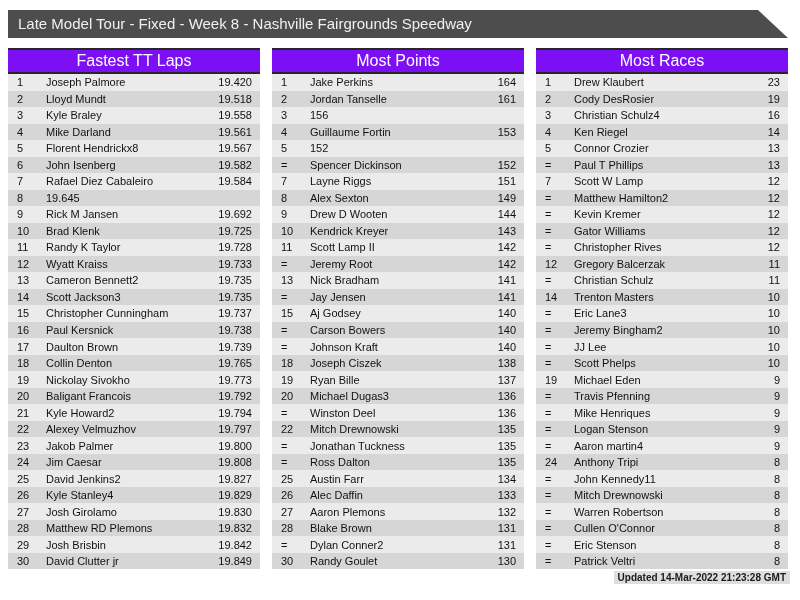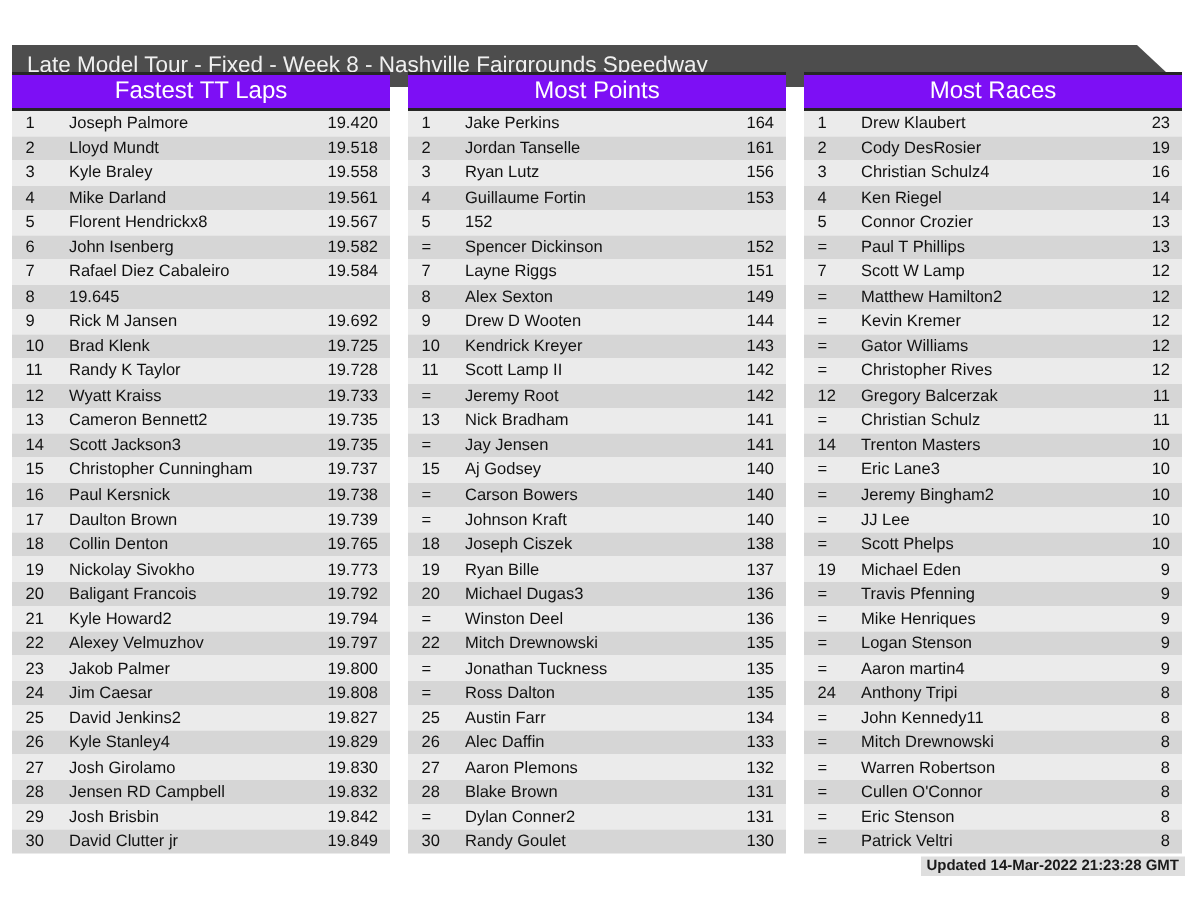--- a/index.html
+++ b/index.html
@@ -4,21 +4,20 @@
 <style>
   * { margin:0; padding:0; box-sizing:border-box; }
   html,body { width:800px; height:600px; background:#fff; font-family:"Liberation Sans", sans-serif; overflow:hidden; }
   body { position:relative; }
 
   .title-bar{
     position:absolute; left:8px; top:10px; width:780px; height:28px;
     background:var(--title-bar-bg,#4d4d4d); color:#f0f0f0;
     font-size:15px; line-height:28px; padding-left:10px;
     clip-path:polygon(0 0, calc(100% - 30px) 0, 100% 100%, 0 100%);
-    margin-top:20px;
   }
 
   .tables{ position:absolute; left:8px; top:48px; display:flex; gap:12px; }
   .table{ width:252px; }
   .table-header{
     height:26px; background:var(--accent-purple,#7d0ff5); color:#fff;
     text-align:center; font-size:16px; line-height:22px;
     border-top:2px solid var(--border-dark,#262626);
     border-bottom:2px solid var(--border-dark,#262626);
   }
@@ -174,21 +173,21 @@
           <span class="name">Kyle Stanley4</span>
           <span class="value">19.829</span>
         </div>
         <div class="row odd">
           <span class="rank">27</span>
           <span class="name">Josh Girolamo</span>
           <span class="value">19.830</span>
         </div>
         <div class="row even">
           <span class="rank">28</span>
-          <span class="name">Jensen RD Campbell</span>
+          <span class="name">Matthew RD Plemons</span>
           <span class="value">19.832</span>
         </div>
         <div class="row odd">
           <span class="rank">29</span>
           <span class="name">Josh Brisbin</span>
           <span class="value">19.842</span>
         </div>
         <div class="row even">
           <span class="rank">30</span>
           <span class="name">David Clutter jr</span>
@@ -204,21 +203,20 @@
           <span class="name">Jake Perkins</span>
           <span class="value">164</span>
         </div>
         <div class="row even">
           <span class="rank">2</span>
           <span class="name">Jordan Tanselle</span>
           <span class="value">161</span>
         </div>
         <div class="row odd">
           <span class="rank">3</span>
-          <span class="name">Ryan Lutz</span>
           <span class="value">156</span>
         </div>
         <div class="row even">
           <span class="rank">4</span>
           <span class="name">Guillaume Fortin</span>
           <span class="value">153</span>
         </div>
         <div class="row odd">
           <span class="rank">5</span>
           <span class="value">152</span>

